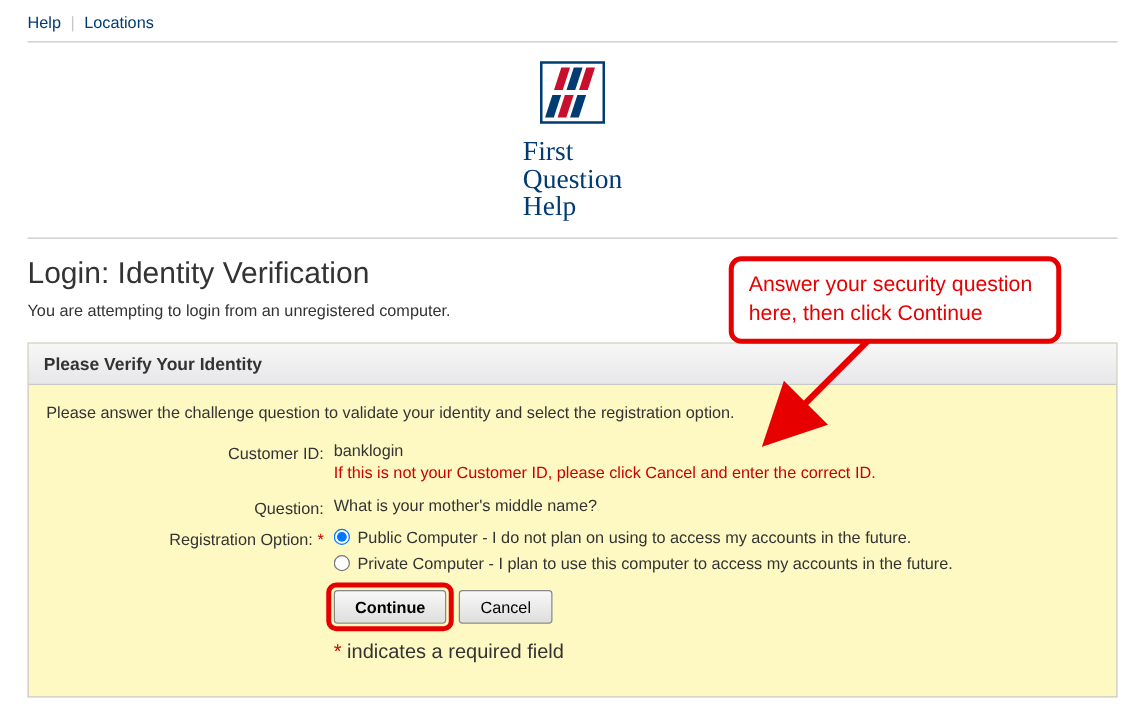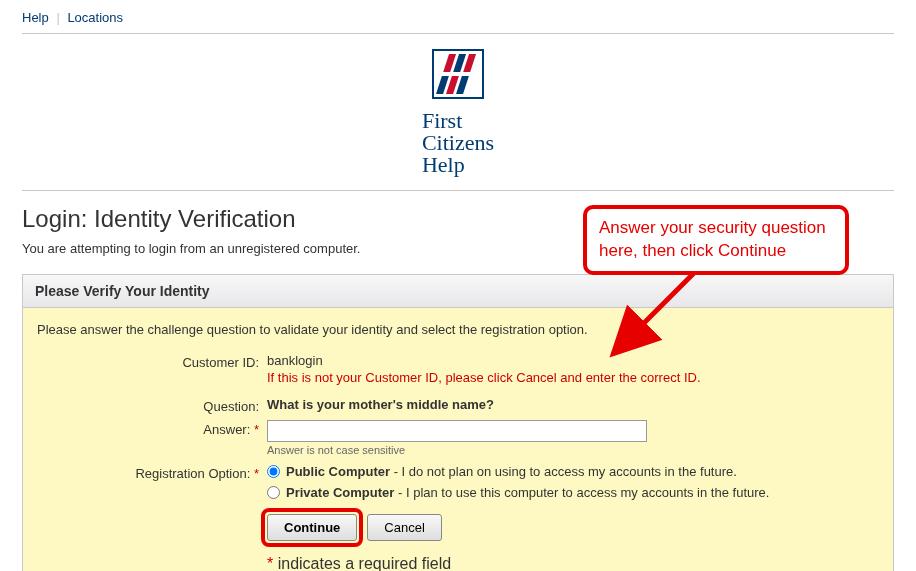--- a/index.html
+++ b/index.html
@@ -67,21 +67,21 @@
     text-align: right;
     padding-right: 8px;
     padding-top: 2px;
     font-size: 13px;
   }
   .form-value {
     flex: 1;
     font-size: 13px;
   }
   .warning { color: #cc0000; padding-top: 2px; padding-bottom:6px; }
-  .bold { font-weight: bold; }
+  .bold { font-weight: normal; }
   .req { color: #cc0000; }
 
   input.answer {
     width: 380px;
     height: 22px;
     border: 1px solid #999;
     padding: 2px 4px;
     font-size: 13px;
   }
   .hint { font-size: 11px; color: #666; margin-top:2px; }
@@ -147,21 +147,21 @@
         <rect x="6" y="6" width="7" height="18" fill="#c8102e"></rect>
         <rect x="16" y="6" width="7" height="18" fill="#003b71"></rect>
         <rect x="26" y="6" width="7" height="18" fill="#c8102e"></rect>
         <rect x="6" y="28" width="7" height="18" fill="#003b71"></rect>
         <rect x="16" y="28" width="7" height="18" fill="#c8102e"></rect>
         <rect x="26" y="28" width="7" height="18" fill="#003b71"></rect>
       </g>
     </svg>
     <div class="logo-text">
       <div>First</div>
-      <div>Citizens</div>
+      <div>Question</div>
       <div>Help</div>
     </div>
   </div>
 
   <hr class="rule">
 
   <h1 class="title">Login: Identity Verification</h1>
   <div class="subtitle">You are attempting to login from an unregistered computer.</div>
 
   <div class="panel">
@@ -175,29 +175,20 @@
           <div>banklogin</div>
           <div class="warning">If this is not your Customer ID, please click Cancel and enter the correct ID.</div>
         </div>
       </div>
 
       <div class="form-row">
         <div class="form-label">Question:</div>
         <div class="form-value bold">What is your mother's middle name?</div>
       </div>
 
-      <div class="form-row">
-        <div class="form-label">
-          <span>Answer:</span> <span class="req">*</span>
-        </div>
-        <div class="form-value">
-          <input type="text" class="answer" style="">
-          <div class="hint">Answer is not case sensitive</div>
-        </div>
-      </div>
 
       <div class="form-row" style="margin-top:8px">
         <div class="form-label">
           <span>Registration Option:</span> <span class="req">*</span>
         </div>
         <div class="form-value">
           <div class="radio-row">
             <input type="radio" name="reg" checked="" style="">
             <span>
               <span class="bold">Public Computer</span><span> - I do not plan on using to access my accounts in the future.</span>

